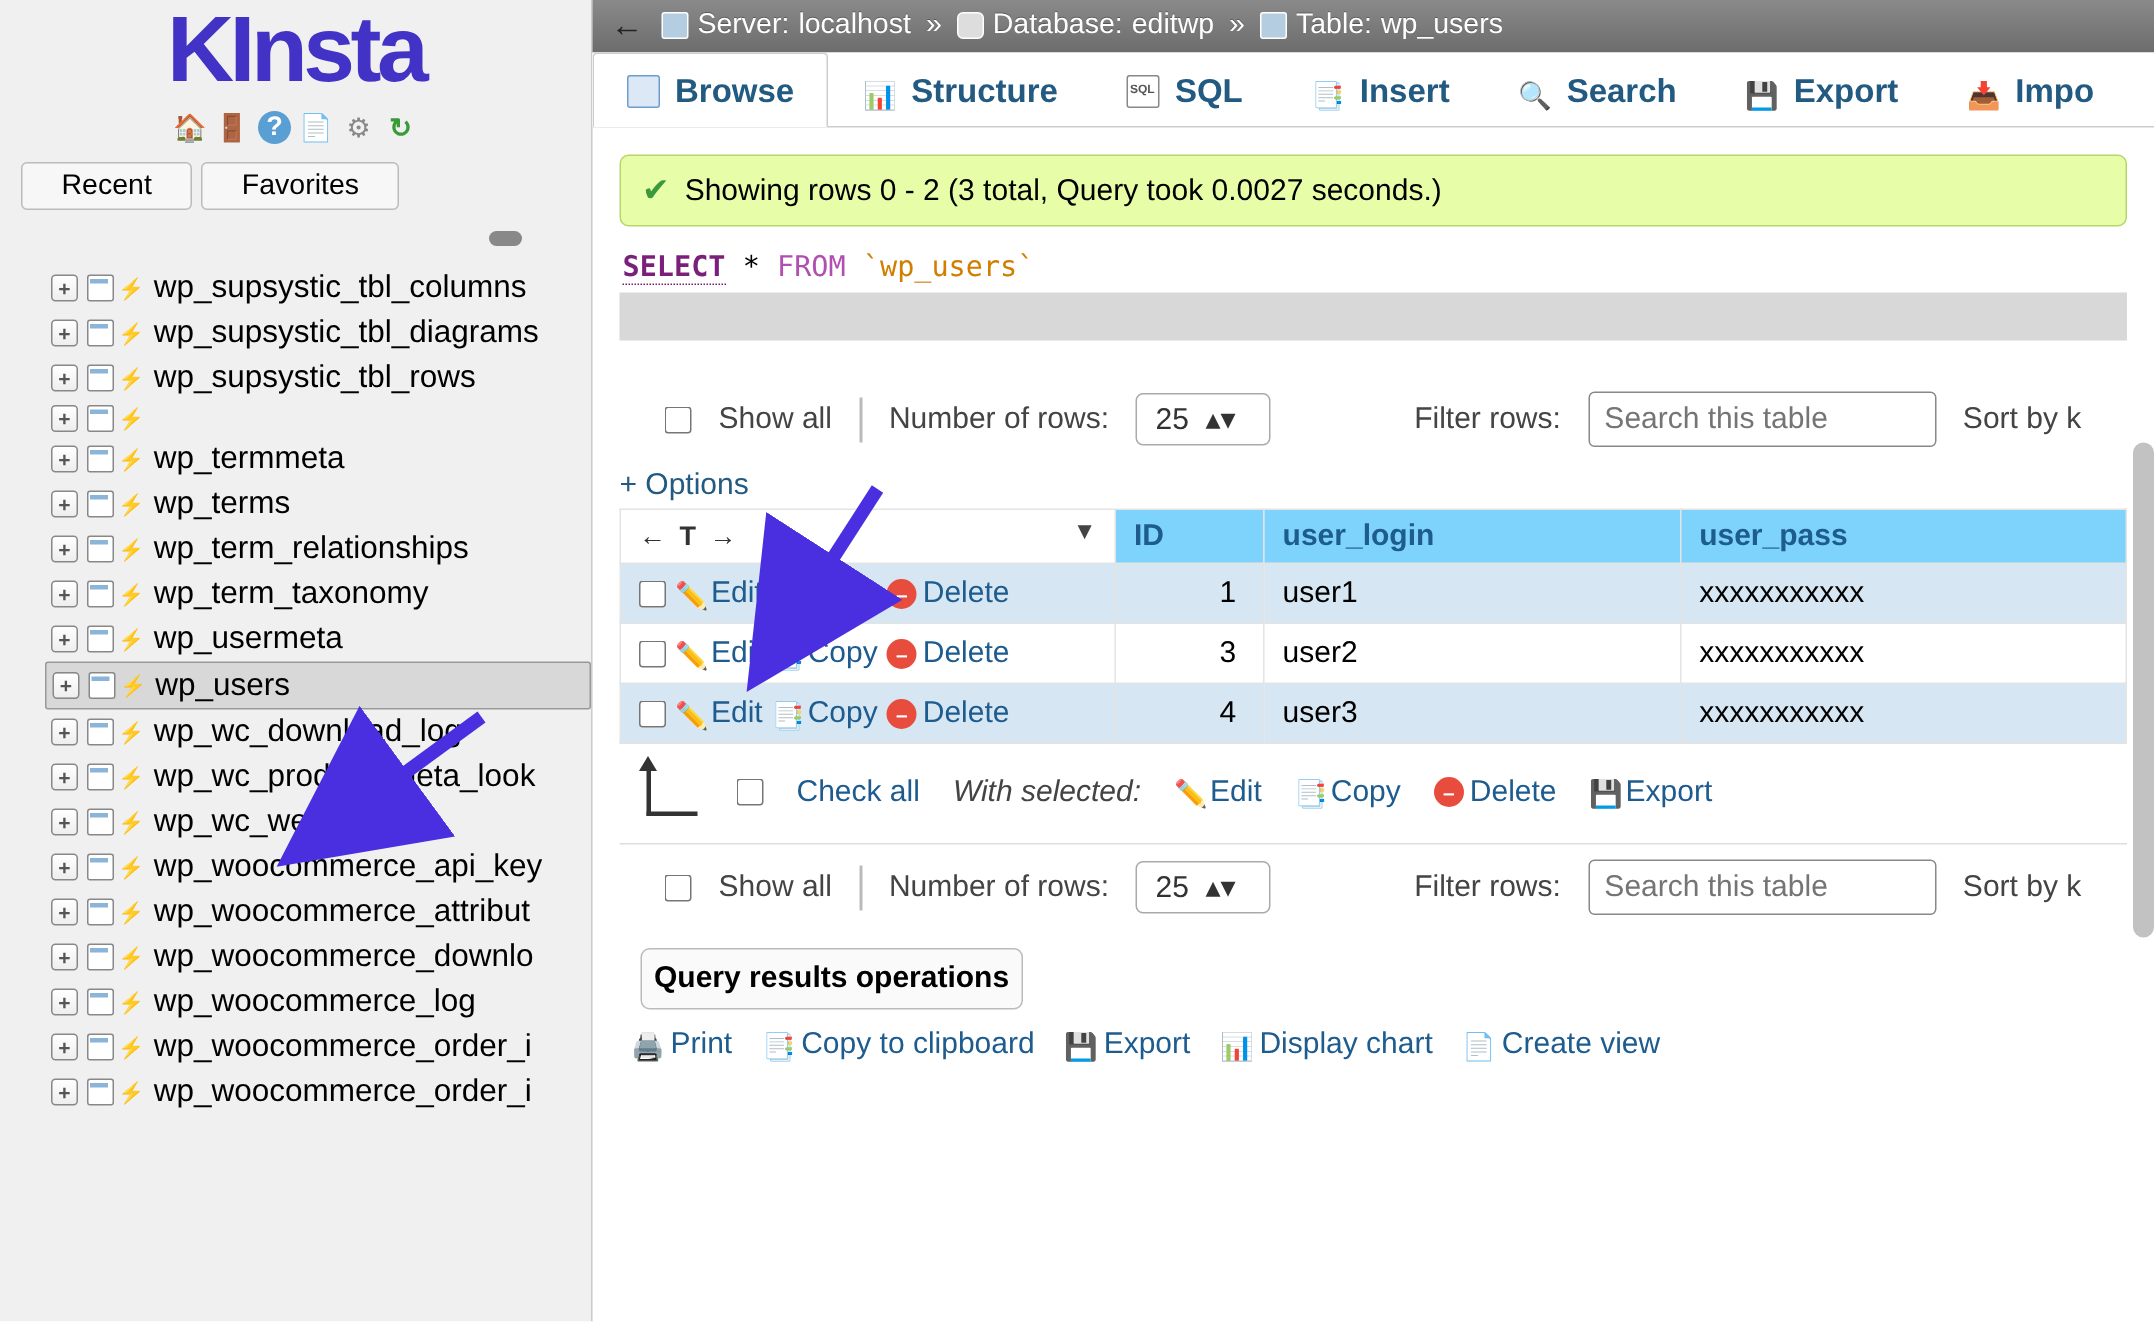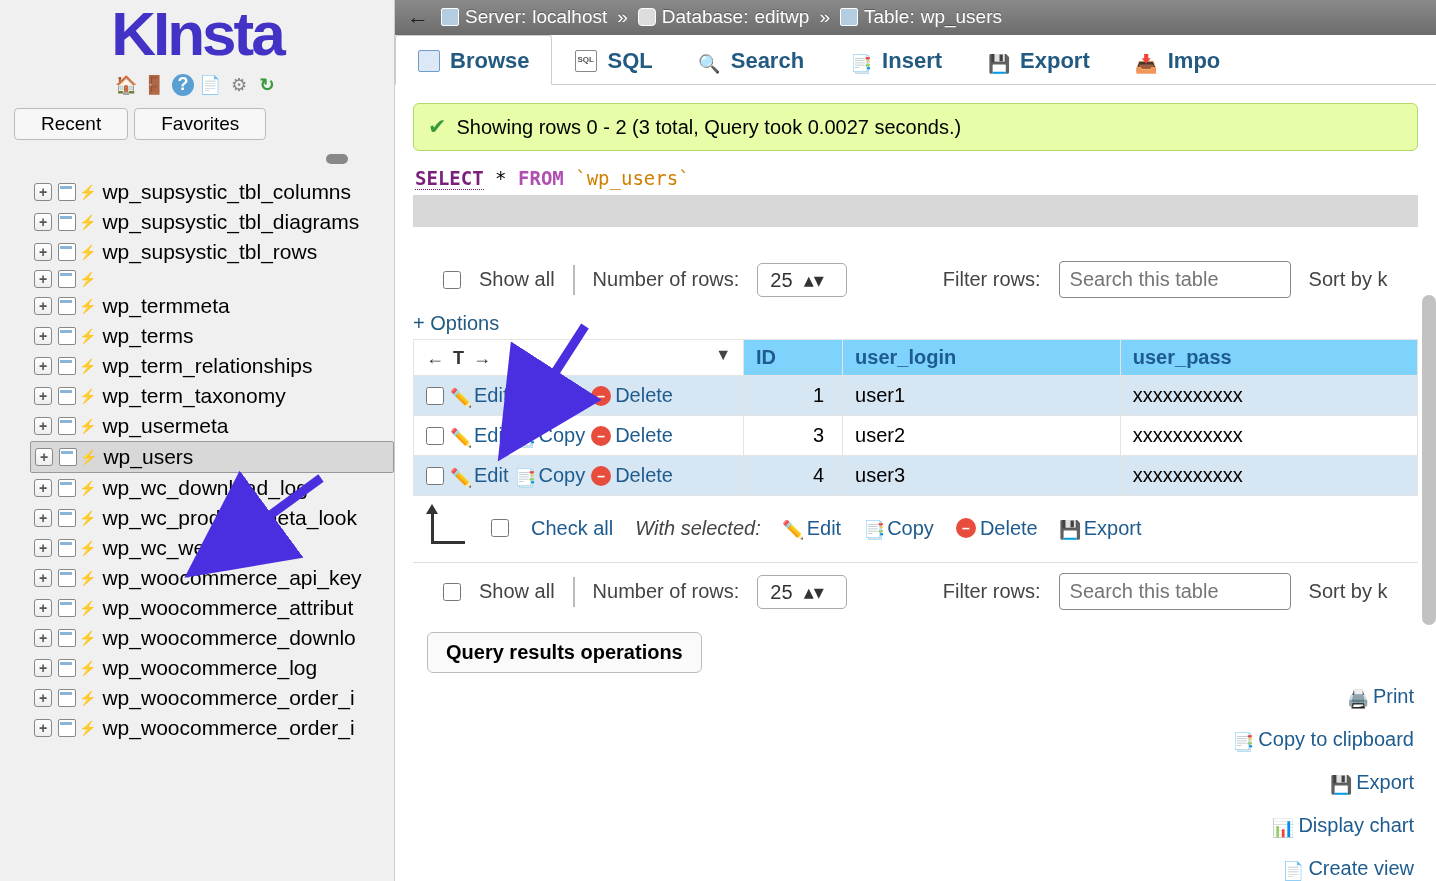--- a/index.html
+++ b/index.html
@@ -44,21 +44,21 @@
 .tab.active { background:#fff; border:1px solid #ccc; border-bottom:1px solid #fff; border-top-left-radius:3px; border-top-right-radius:3px; margin-bottom:-1px; }
 .tab-icon { width:22px; height:22px; display:inline-block; }
 
 .content { padding: 18px 18px 0 18px; flex:1; overflow:hidden; }
 
 .result-box { background:#e7fda8; border:1px solid #b5d66b; border-radius:6px; padding:10px 14px; display:flex; align-items:center; gap:10px; font-size:20px; margin-bottom:14px; }
 .check-icon { color:#3a9a3a; font-size:22px; }
 
 .sql-line { font-family: Menlo, Consolas, monospace; font-size:19px; padding:2px 0 6px 2px; }
 .kw-select { color:#7a1f7a; font-weight:bold; border-bottom:1px dotted #7a1f7a; }
-.kw-from { color:#b04fb0; font-weight:bold; }
+.kw-from { color:#b04fb0; font-weight:normal; }
 .kw-tbl { color:#d07f00; }
 
 .sql-bar { background:#d8d8d8; height:32px; margin-bottom:26px; }
 
 .filter-row { display:flex; align-items:center; gap:18px; padding:8px 4px 8px 30px; font-size:20px; color:#333; }
 .rows-sel { border:1px solid #aaa; border-radius:5px; padding:4px 22px 4px 12px; font-size:20px; background:#fff; position:relative; }
 .search-input { border:1px solid #888; border-radius:4px; padding:6px 10px; font-size:20px; width:232px; color:#4d7c0f; }
 .vsep { width:2px; height:30px; background:#bbb; }
 .lbl { color:#444; }
 
@@ -76,22 +76,22 @@
 .action-link { color:#1e5b8e; cursor:pointer; display:inline-flex; align-items:center; gap:4px; }
 .id-cell { text-align:right; padding-right:18px !important; }
 
 .check-all-row { display:flex; align-items:center; gap:22px; padding:16px 4px 16px 18px; font-size:20px; }
 .check-all-row .wsel { font-style:italic; color:#444; }
 .arrow-up { display:inline-block; width:34px; height:32px; border-left:3px solid #333; border-bottom:3px solid #333; position:relative; margin-right:4px; }
 .arrow-up::after { content:""; position:absolute; top:-8px; left:-8px; width:0; height:0; border-left:6px solid transparent; border-right:6px solid transparent; border-bottom:10px solid #333; }
 
 hr.div { border:none; border-top:1px solid #ddd; margin:2px 0; }
 
-.ops-box { border:1px solid #bbb; border-radius:6px; padding:8px 18px; display:inline-block; margin:14px 0 6px 14px; font-size:20px; font-weight:bold; background:#fafafa; }
-.ops-row { display:flex; align-items:flex-end; gap:20px; padding:6px 4px 0 8px; font-size:20px;flex-direction:column; }
+.ops-box { border:1px solid #bbb; border-radius:6px; padding:8px 8px; display:inline-block; margin:14px 0 6px 14px; font-size:20px; font-weight:bold; background:#fafafa; }
+.ops-row { display:flex; align-items:flex-end; gap:20px; padding:6px 4px 0 8px; font-size:20px; }
 .ops-link { color:#1e5b8e; cursor:pointer; display:inline-flex; align-items:center; gap:6px; }
 
 
 .ico { width:20px; height:20px; display:inline-block; }
 .ico-pencil::before { content:"✏️"; font-size:18px; }
 .ico-copy::before { content:"📑"; font-size:18px; }
 .ico-delete { width:20px; height:20px; border-radius:50%; background:#e74c3c; display:inline-flex; align-items:center; justify-content:center; color:#fff; font-size:14px; font-weight:bold; }
 .ico-delete::before { content:"–"; }
 .ico-export::before { content:"💾"; font-size:18px; }
 .ico-browse { background:#dce8f5; border:1px solid #6d9ecb; border-radius:2px; }
@@ -274,30 +274,34 @@
       <span>Table:</span>
       <span>wp_users</span>
     </div>
 
     <div class="tabs" id="tabs">
         <div class="tab active">
           <span class="tab-icon ico-browse"></span>
           <span>Browse</span>
         </div>
         <div class="tab">
+          <span class="tab-icon ico-struct"></span>
+          <span>Structure</span>
+        </div>
+        <div class="tab">
           <span class="tab-icon ico-sql"></span>
           <span>SQL</span>
         </div>
         <div class="tab">
+          <span class="tab-icon ico-insert"></span>
+          <span>Insert</span>
+        </div>
+        <div class="tab">
           <span class="tab-icon ico-search"></span>
           <span>Search</span>
-        </div>
-        <div class="tab">
-          <span class="tab-icon ico-insert"></span>
-          <span>Insert</span>
         </div>
         <div class="tab">
           <span class="tab-icon ico-export"></span>
           <span>Export</span>
         </div>
         <div class="tab">
           <span class="tab-icon ico-import"></span>
           <span>Impo</span>
         </div>
       </div>

